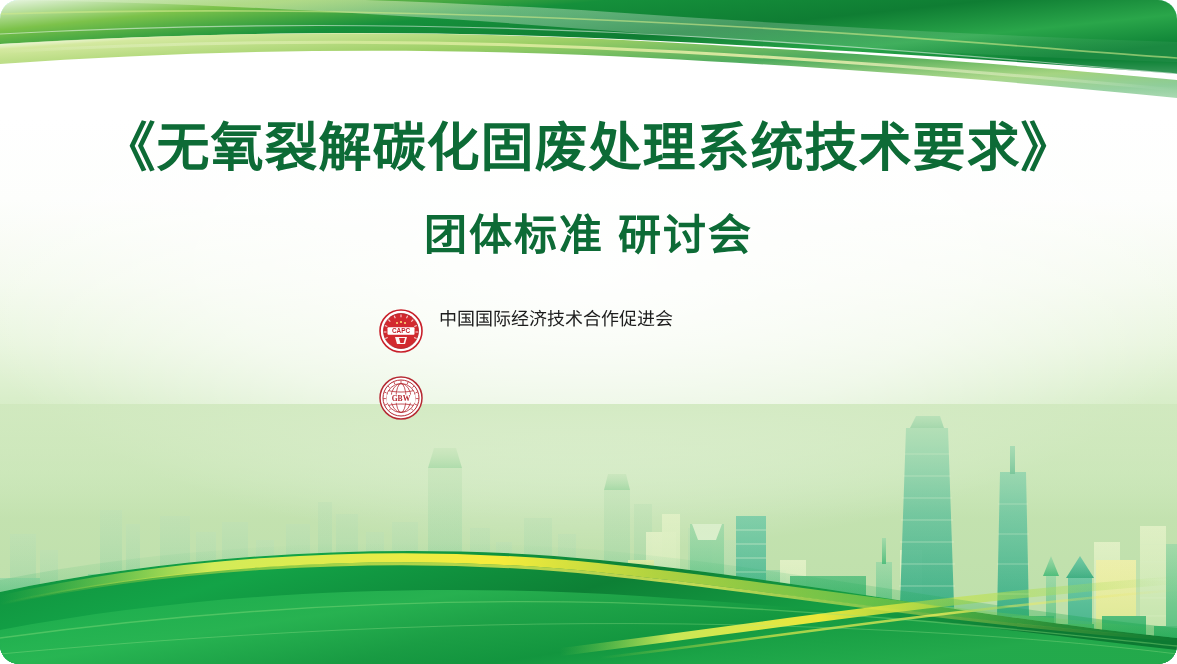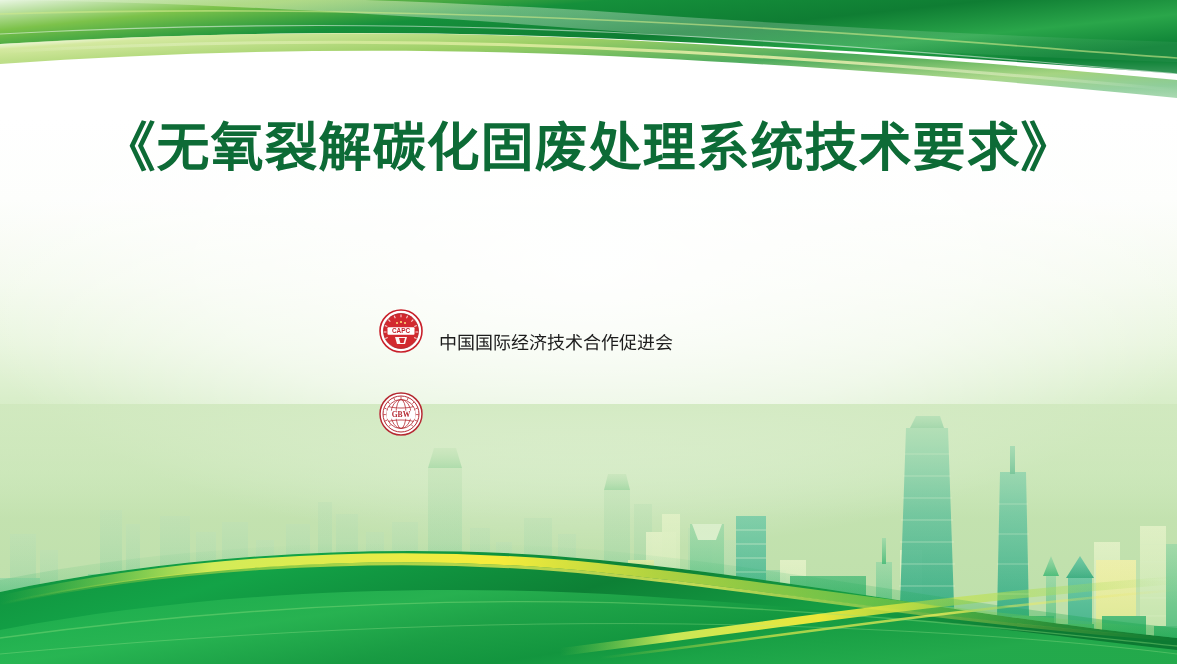--- a/index.html
+++ b/index.html
@@ -11,20 +11,21 @@
   body {
     font-family: "Liberation Sans", "DejaVu Sans", sans-serif;
   }
 
   .slide {
     position: relative;
     width: 1177px;
     height: 664px;
     overflow: hidden;
     background: #5eead4;
+    border-radius: 19px;
   }
 
   
   .bg-base {
     position: absolute;
     inset: 0;
     background:
       linear-gradient(to bottom,
         #ffffff 0%,
         #ffffff 18%,
@@ -118,24 +119,24 @@
       -1px 1px 0 rgba(255,255,255,0.85),
        2px 2px 3px rgba(255,255,255,0.9),
        0 0 6px rgba(255,255,255,0.8);
     white-space: nowrap;
   }
 
   
   .org-row {
     position: absolute;
     display: flex;
-    align-items: flex-end;
+    align-items: flex-start;
   }
   .org-row-1 { left: 378px; top: 308px; }
-  .org-row-2 { left: 378px; top: 391px; text-decoration: underline; }
+  .org-row-2 { left: 378px; top: 375px; text-decoration: underline; }
 
   .seal {
     position: relative;
     width: 46px;
     height: 46px;
     flex: 0 0 46px;
   }
   .seal svg { display: block; }
 
   .org-label {
@@ -480,20 +481,21 @@
 
       <path d="M0,46 C180,10 400,0 600,16 C790,34 980,74 1177,94 L1177,104
                C980,84 790,44 600,26 C400,6 180,20 0,58 Z" fill="url(#bwTopFade)" opacity="0.5"></path>
     </svg>
   </div>
 
   <div class="content">
 
     <div class="title-main">《无氧裂解碳化固废处理系统技术要求》</div>
 
+    <div class="title-sub">团体标准  研讨会</div>
 
     <div class="org-row org-row-1">
       <div class="seal">
         <svg width="46" height="46" viewBox="0 0 46 46" xmlns="http://www.w3.org/2000/svg">
           <circle cx="23" cy="23" r="21.5" fill="#ffffff"></circle>
           <circle cx="23" cy="23" r="21" fill="none" stroke="#c8202a" stroke-width="1.6"></circle>
           <circle cx="23" cy="23" r="17.5" fill="#d2292f"></circle>
           <circle cx="23" cy="23" r="17.5" fill="none" stroke="#a81d24" stroke-width="0.8"></circle>
 
           <g stroke="#ffe9e9" stroke-width="1.1" opacity="0.85">

